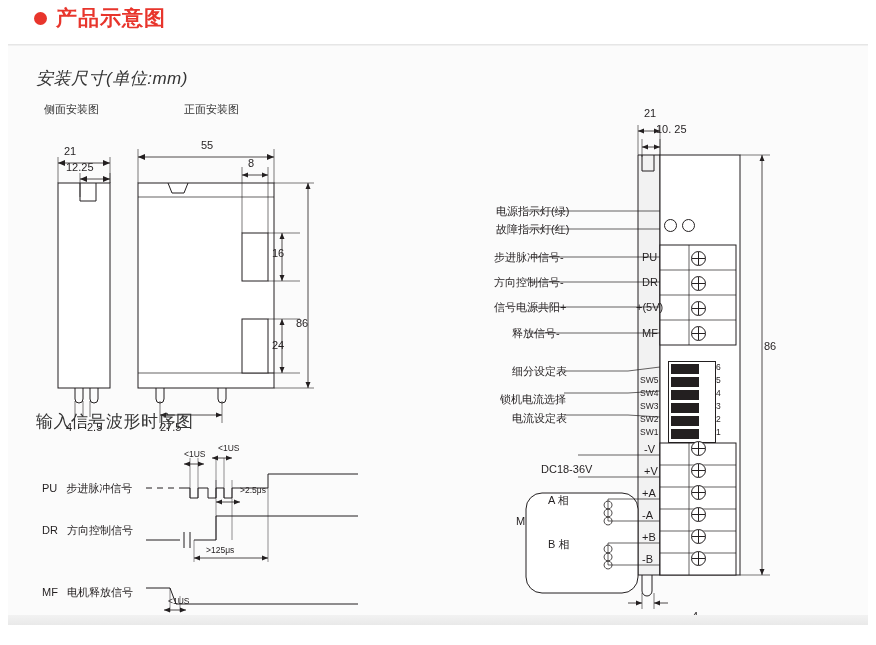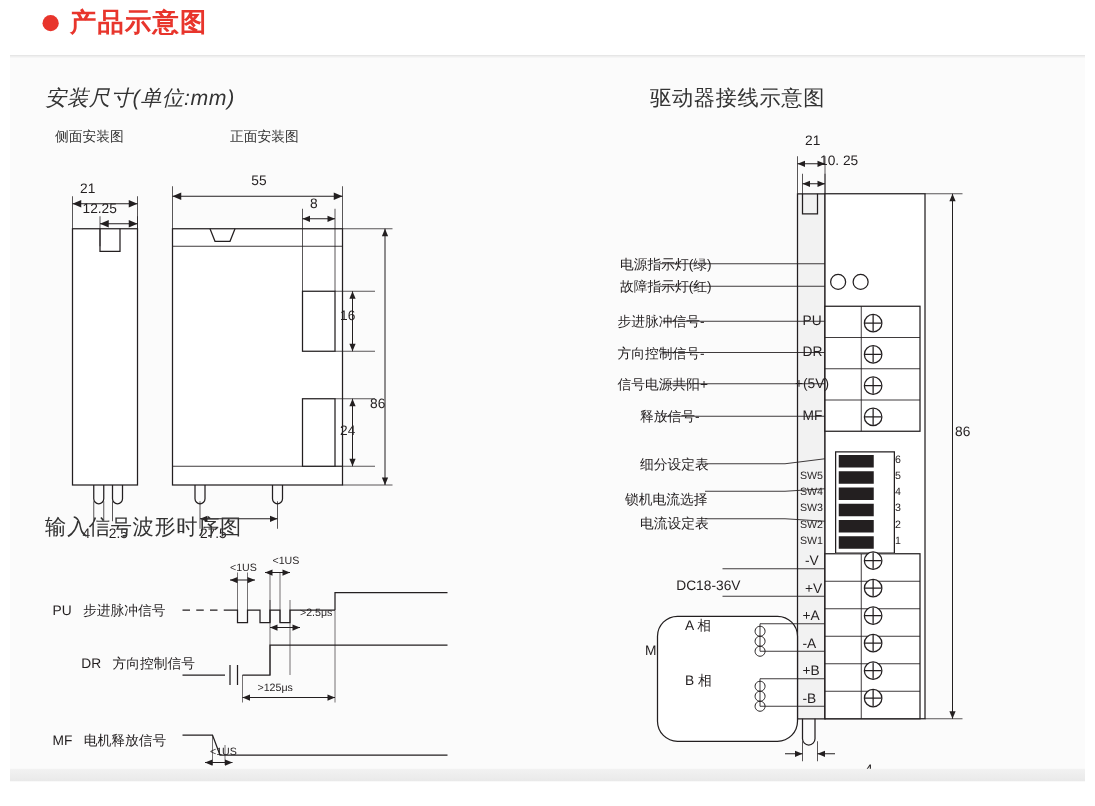--- a/index.html
+++ b/index.html
@@ -150,21 +150,21 @@
     <div class="lbl-s" style="left:58px;top:376px;">4</div>
     <div class="lbl-s" style="left:79px;top:376px;">2.5</div>
     <div class="lbl-s" style="left:152px;top:376px;">27.5</div>
 
     <div class="sec-title" style="left:28px;top:365px;">输入信号波形时序图</div>
 
     <div class="lbl" style="left:34px;top:436px;">
       <span>PU</span>
       <span style="margin-left:6px;">步进脉冲信号</span>
     </div>
-    <div class="lbl" style="left:34px;top:478px;margin-left:23px;">
+    <div class="lbl" style="left:34px;top:478px;">
       <span>DR</span>
       <span style="margin-left:6px;">方向控制信号</span>
     </div>
     <div class="lbl" style="left:34px;top:540px;">
       <span>MF</span>
       <span style="margin-left:6px;">电机释放信号</span>
     </div>
 
     <svg width="370" height="180" style="left:120px;top:395px;">
 
@@ -208,21 +208,20 @@
       <polygon points="36,170 42,167.5 42,172.5" fill="#231f20"></polygon>
       <polygon points="58,170 52,167.5 52,172.5" fill="#231f20"></polygon>
     </svg>
 
     <div class="lbl-xs" style="left:176px;top:404px;">&lt;1US</div>
     <div class="lbl-xs" style="left:210px;top:398px;">&lt;1US</div>
     <div class="lbl-xs" style="left:212px;top:440px;margin-left:20px;">&gt;2.5μs</div>
     <div class="lbl-xs" style="left:198px;top:500px;">&gt;125μs</div>
     <div class="lbl-xs" style="left:160px;top:551px;">&lt;1US</div>
 
-    <div class="sec-title" style="left:512px;top:22px;">驱动器接线示意图</div>
 
     <svg width="340" height="510" style="left:500px;top:60px;">
 
       <path d="M130 50 L130 470 L152 470 L152 50 Z" fill="#f2f2f2" stroke="#231f20" stroke-width="1"></path>
       <rect x="152" y="50" width="80" height="420" fill="#ffffff" stroke="#231f20" stroke-width="1"></rect>
 
       <path d="M134 50 L134 66 L146 66 L146 50" fill="none" stroke="#231f20" stroke-width="1"></path>
 
       <path d="M134 470 L134 486 a5 5 0 0 0 10 0 L144 470" fill="none" stroke="#231f20" stroke-width="1"></path>
 

